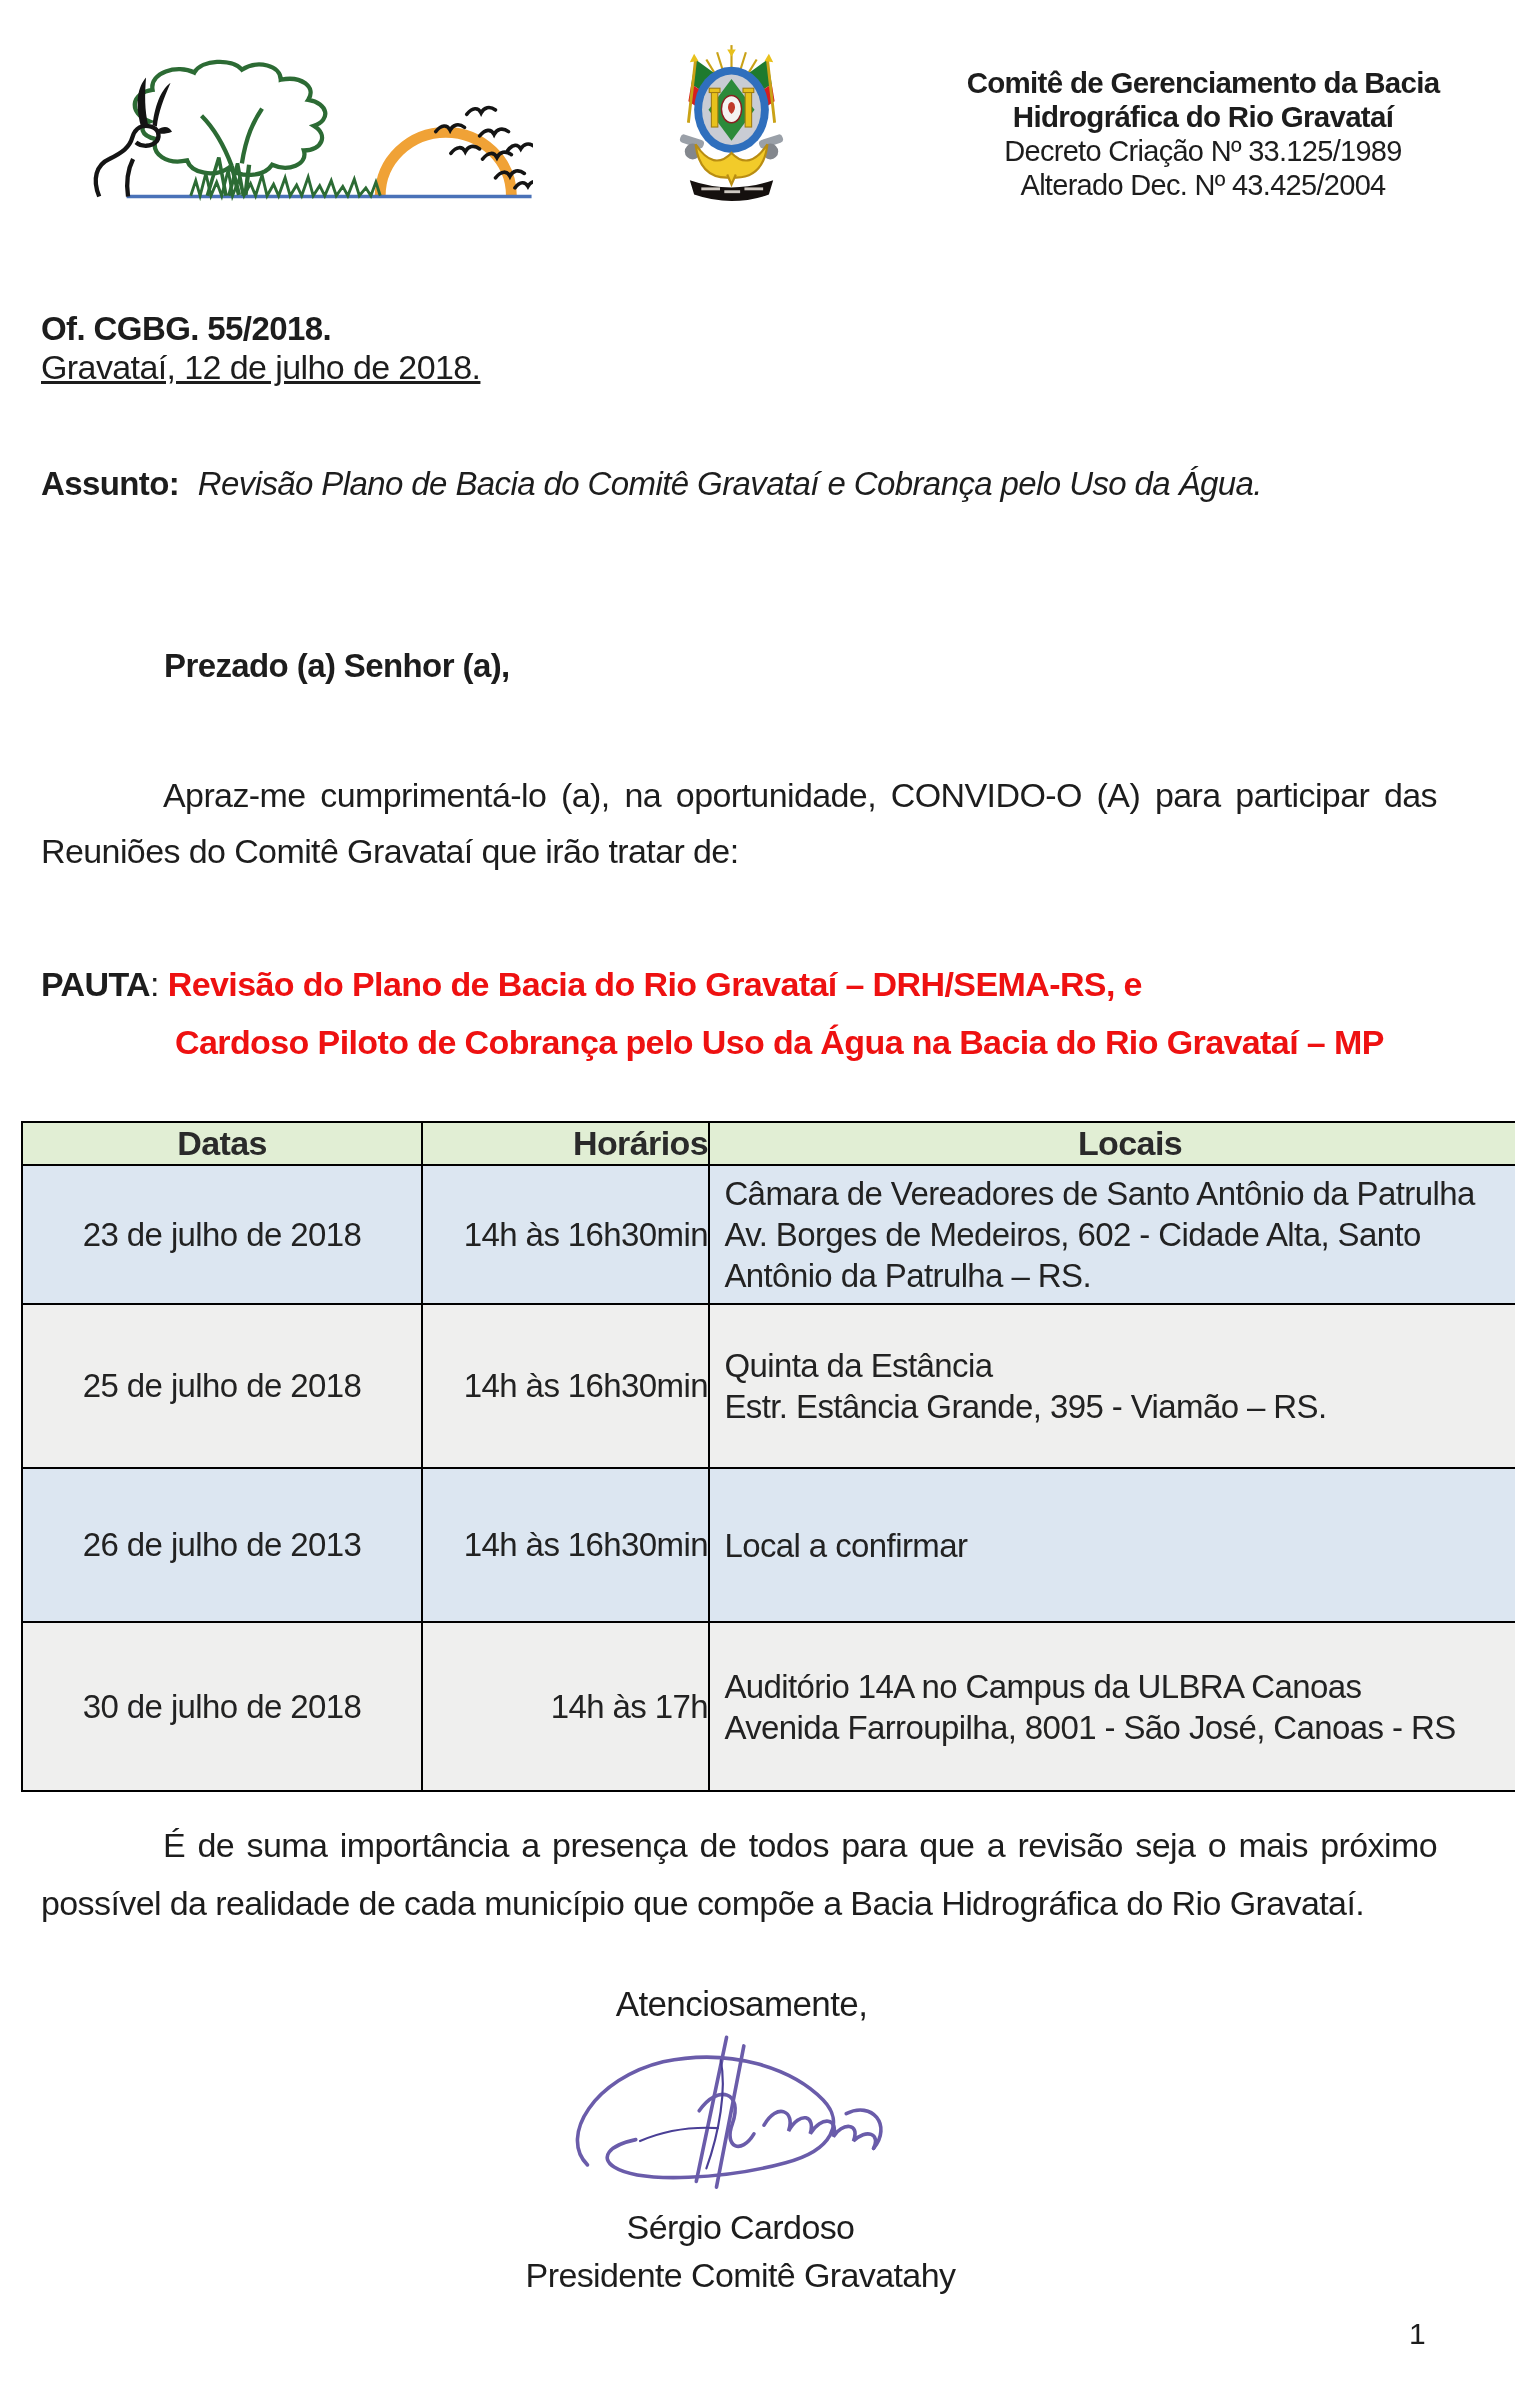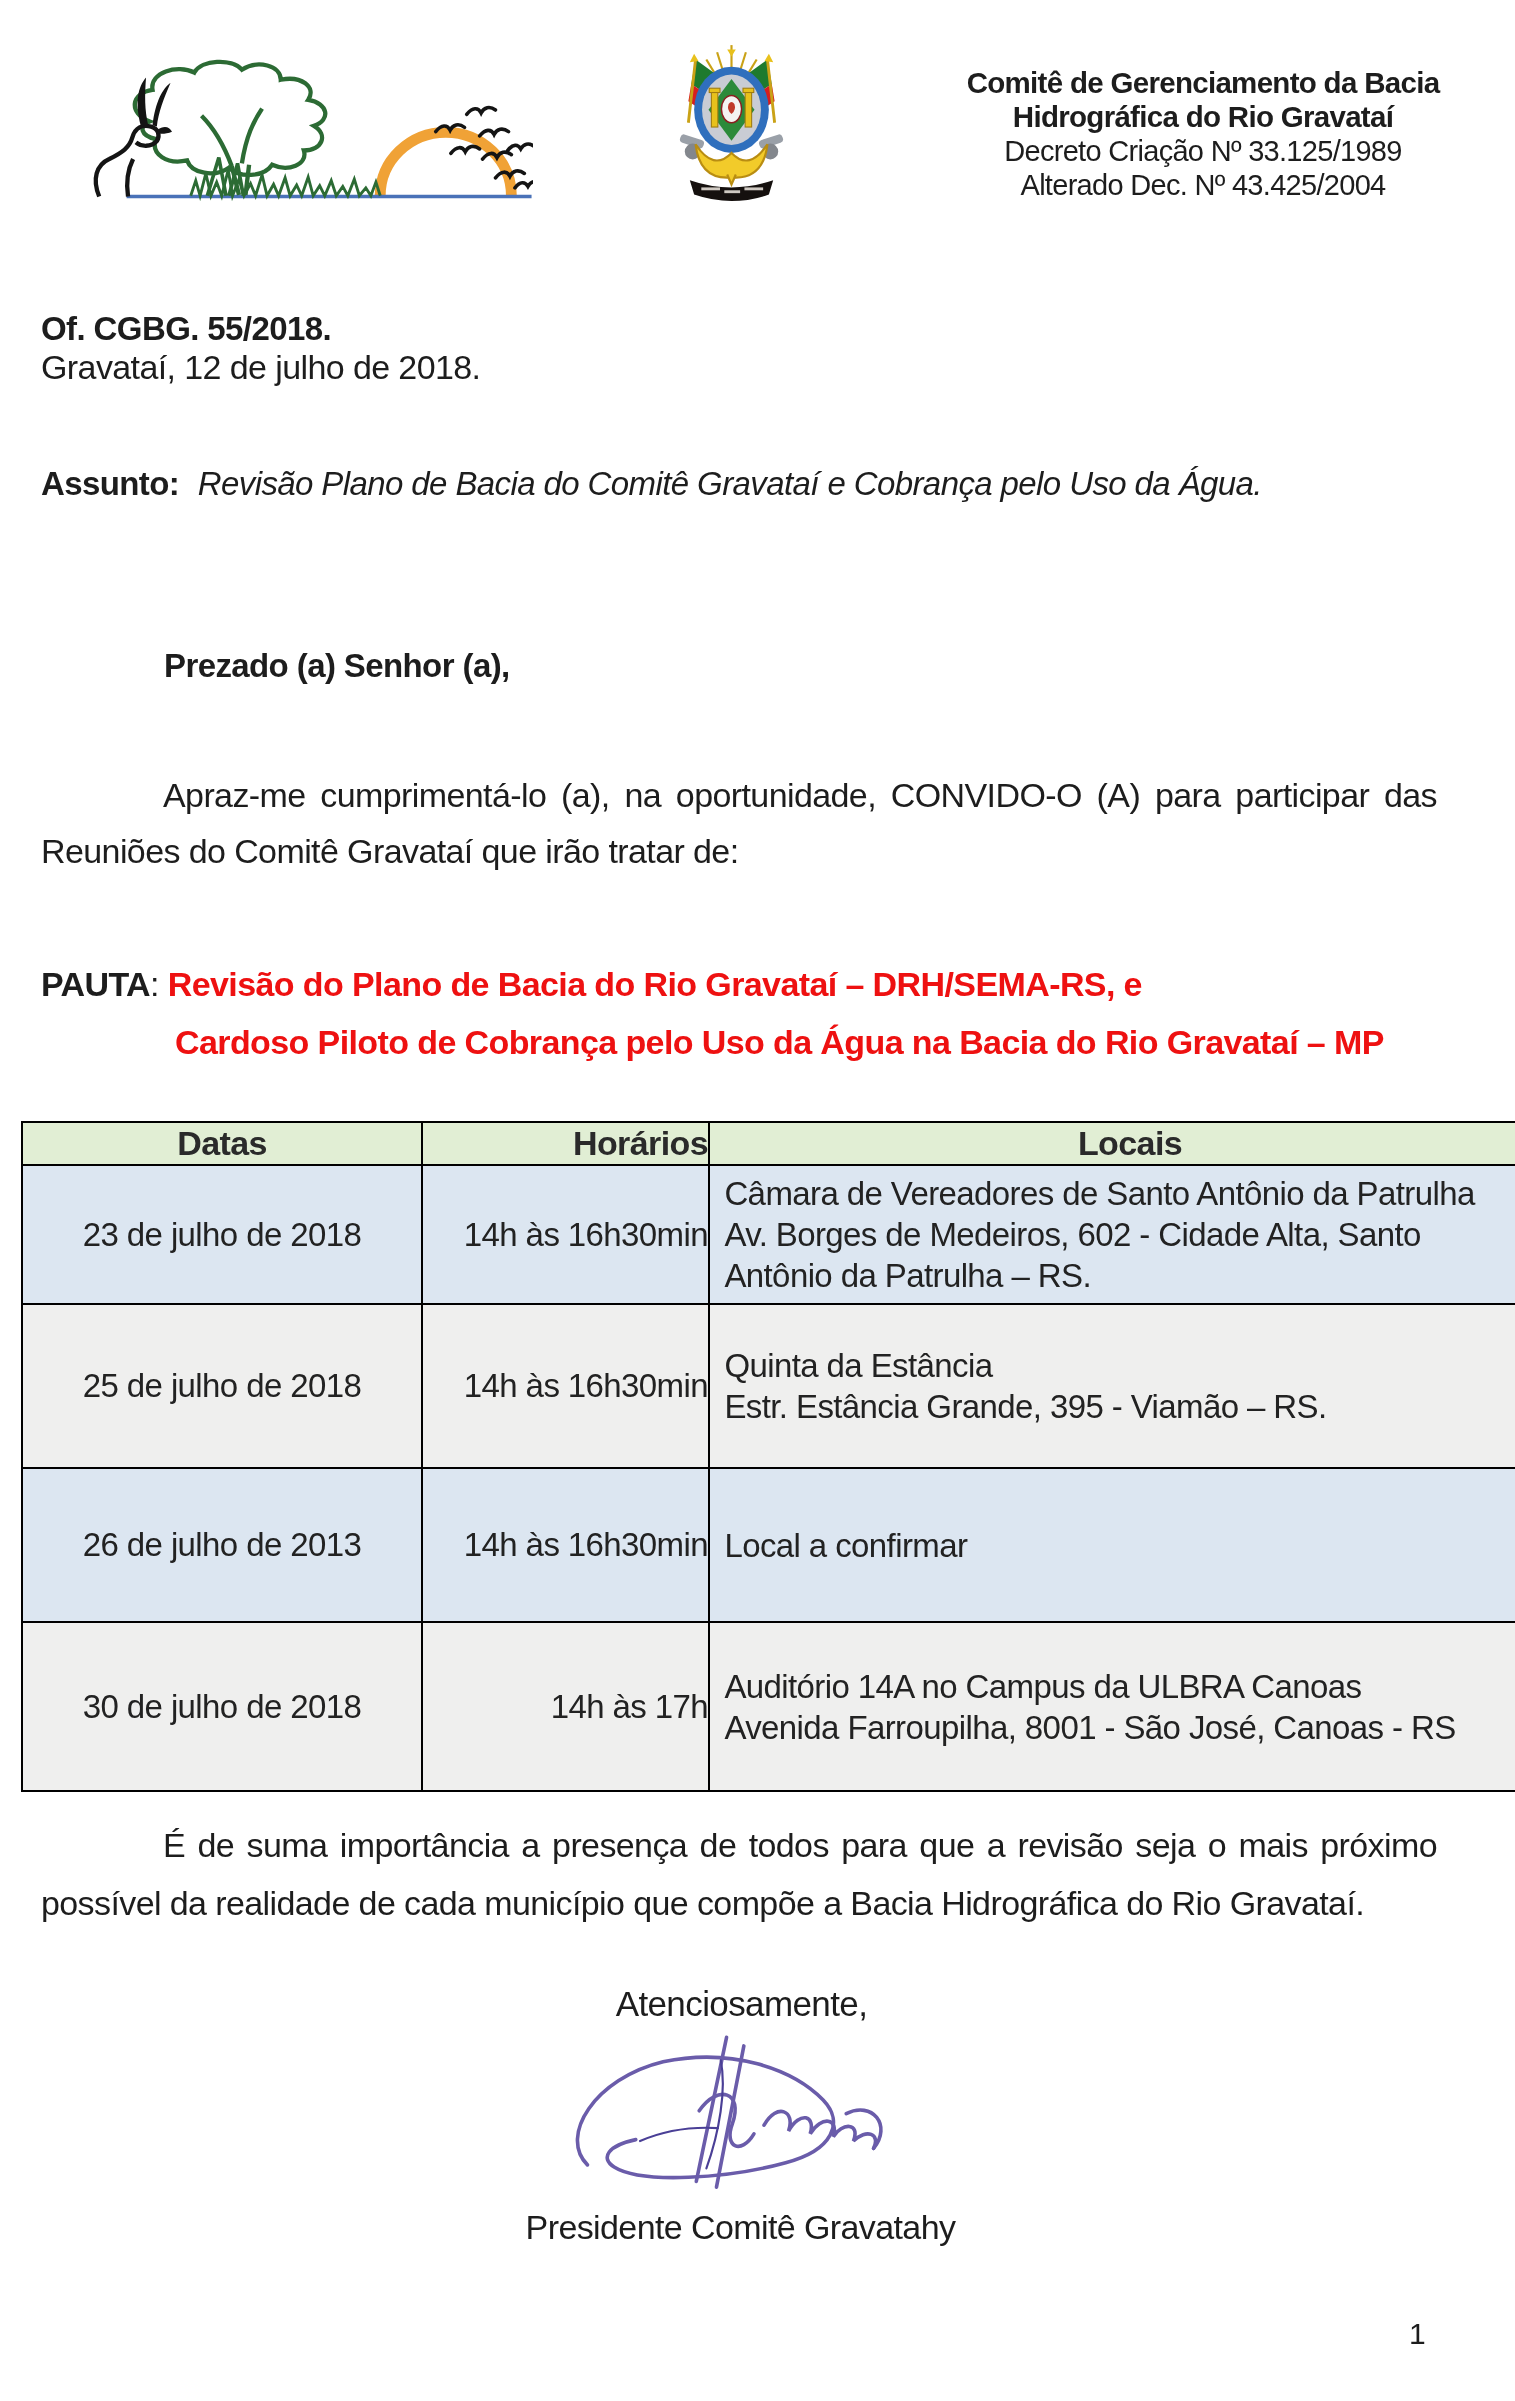--- a/index.html
+++ b/index.html
@@ -26,21 +26,21 @@
 
   
   .logo-left{left:43px;top:58px;}
   .coat{left:674px;top:39px;}
   .org-block{left:958px;top:66px;width:490px;text-align:center;line-height:34px;}
   .org-block .big{font-weight:700;font-size:29.5px;letter-spacing:-0.7px;}
   .org-block .small{font-size:29px;letter-spacing:-0.7px;}
 
   
   .ref-row{left:41px;top:310px;width:1396px;display:flex;justify-content:space-between;flex-direction:column;}
-  .ref-row .date{margin-right:50px;font-size:34px;}
+  .ref-row .date{margin-right:50px;font-size:34px;text-decoration:underline;}
 
   
   .subject{left:41px;top:465px;width:1396px;}
   .subject .lbl{margin-right:10px;}
 
   
   .salutation{left:164px;top:647px;}
 
   
   .intro{left:41px;top:767px;width:1396px;line-height:56px;font-size:34px;}
@@ -250,17 +250,18 @@
       <path d="M442 182 C 468 150 440 116 404 134"></path>
     </g>
     <g fill="none" stroke="#4a3f96" stroke-width="3" stroke-linecap="round">
       <path d="M230 60 C 238 100 228 160 210 210"></path>
       <path d="M118 172 C 150 158 190 152 226 154"></path>
     </g>
   </svg>
 </div>
 
 <div class="abs signblock">
+  <div>Sérgio Cardoso</div>
   <div>Presidente Comitê Gravatahy</div>
 </div>
 
 <div class="abs pagenum">1</div>
 
 
 </body></html>

